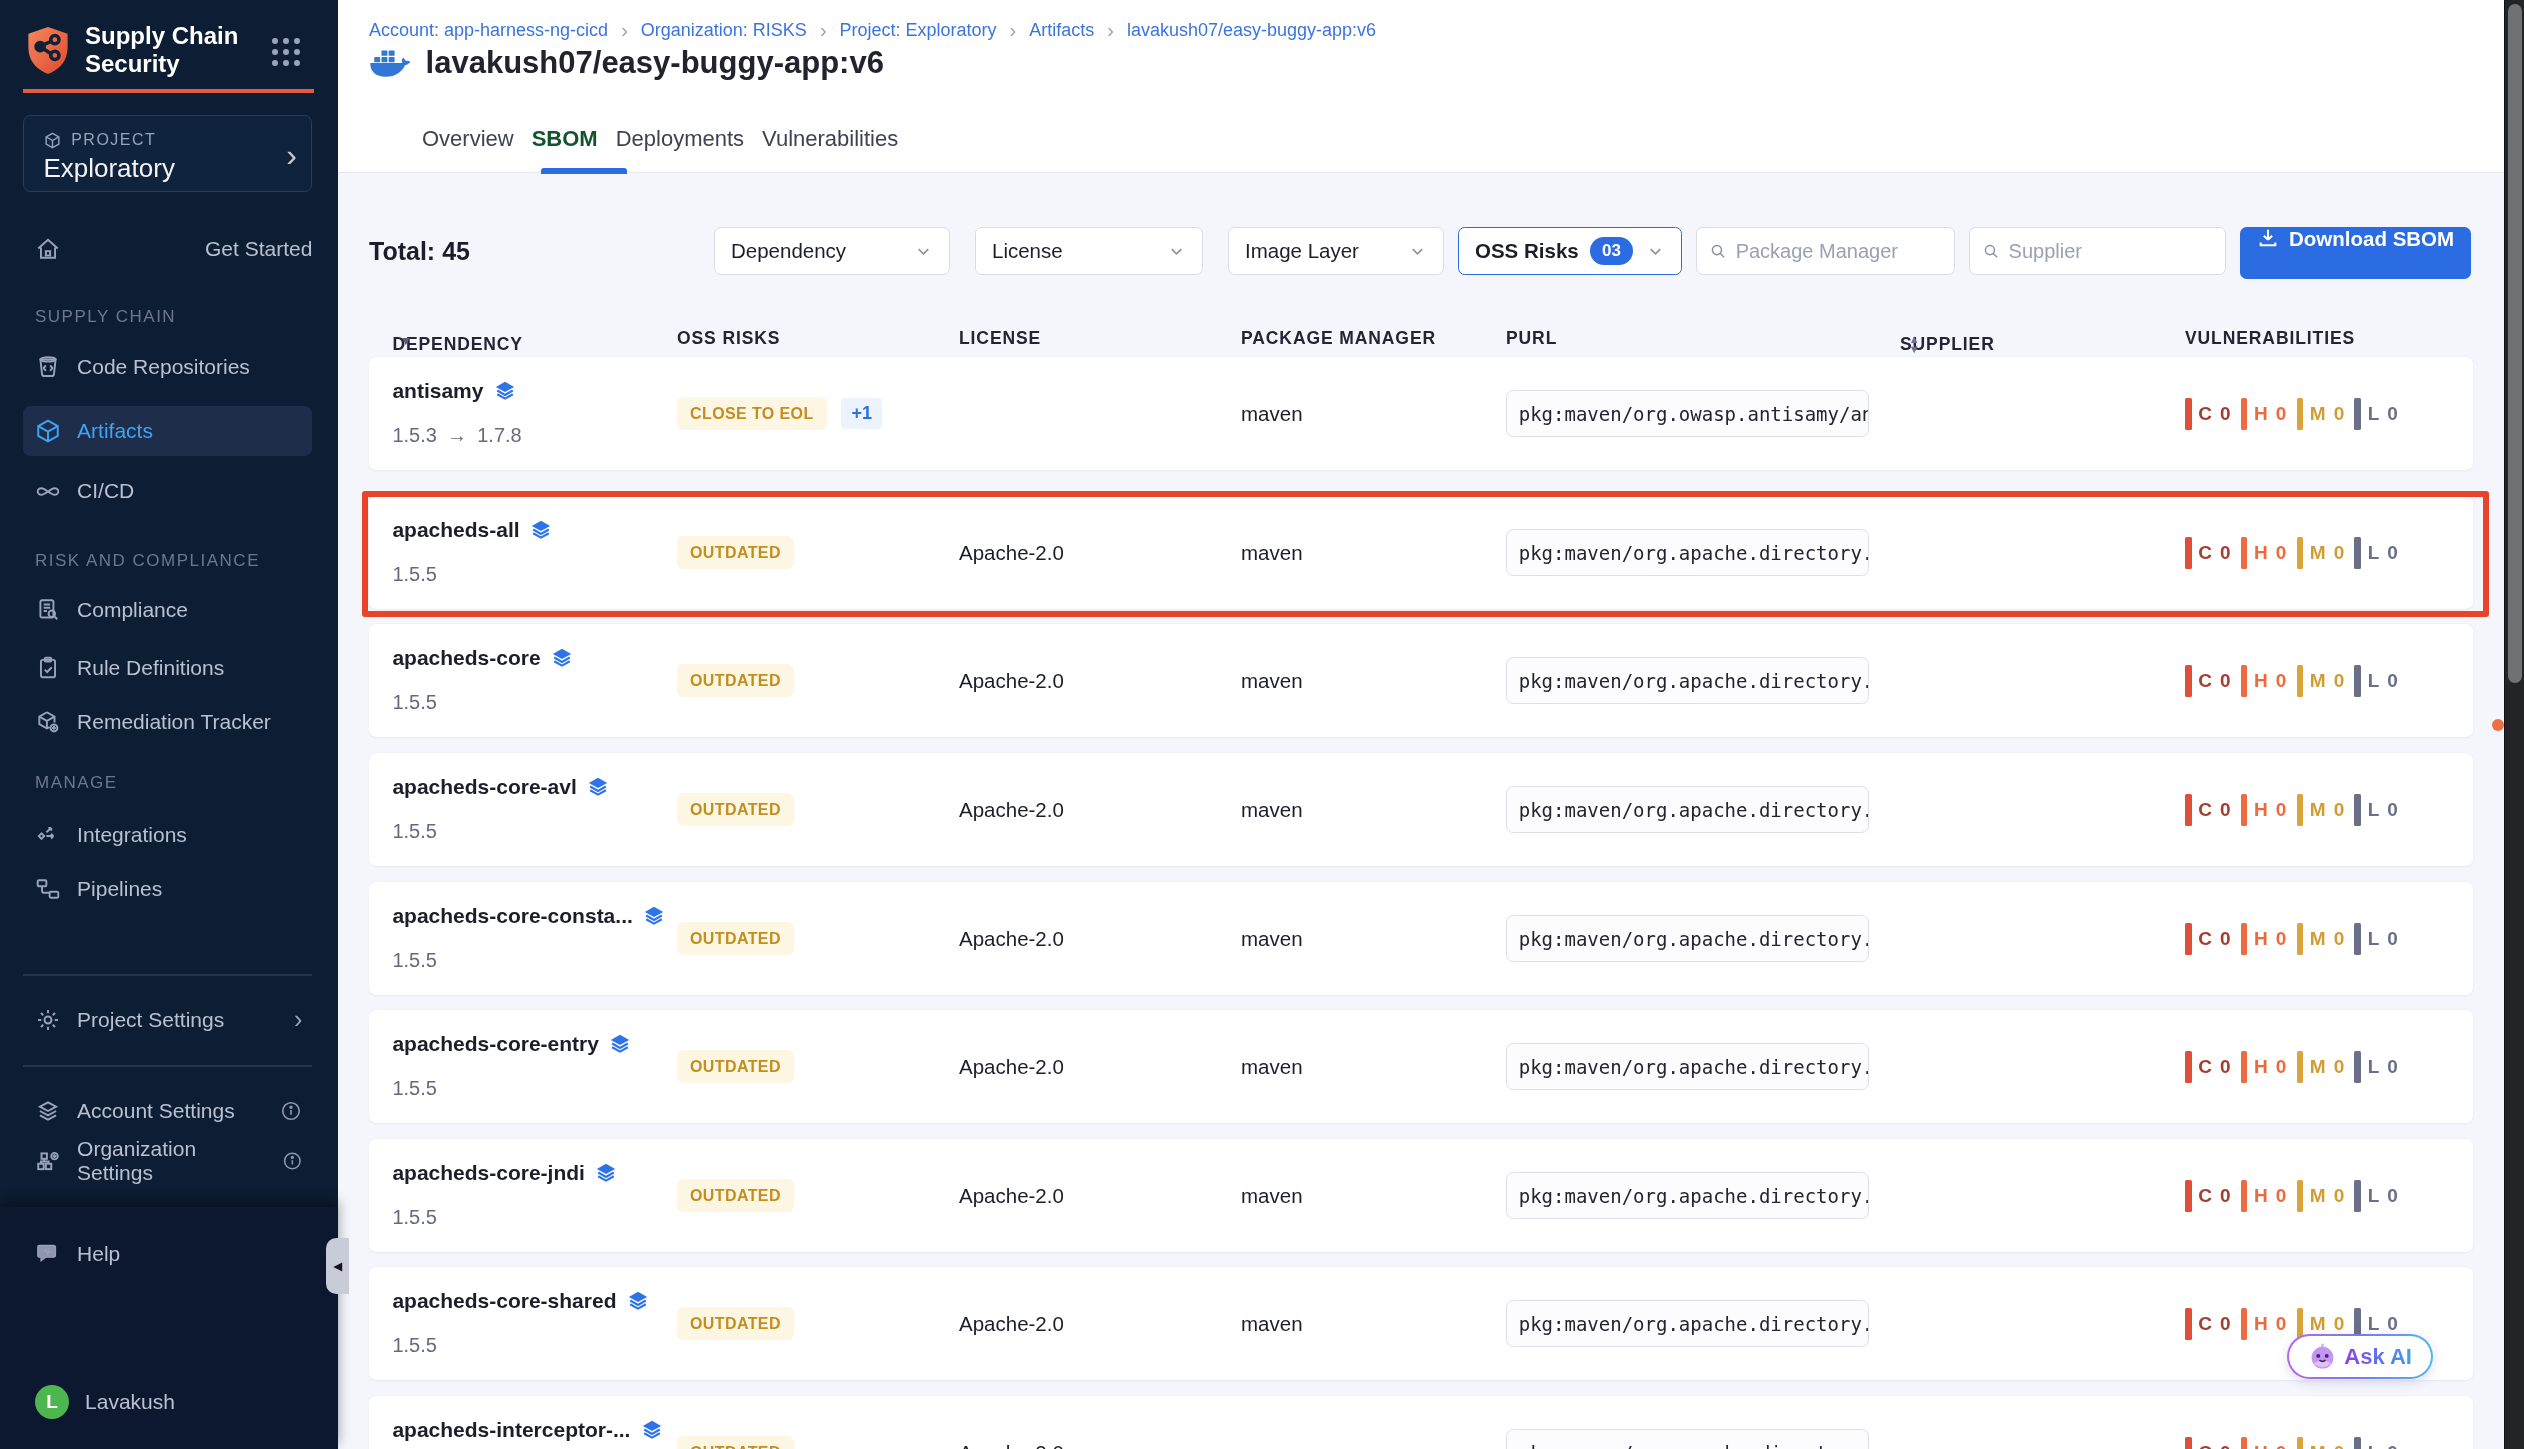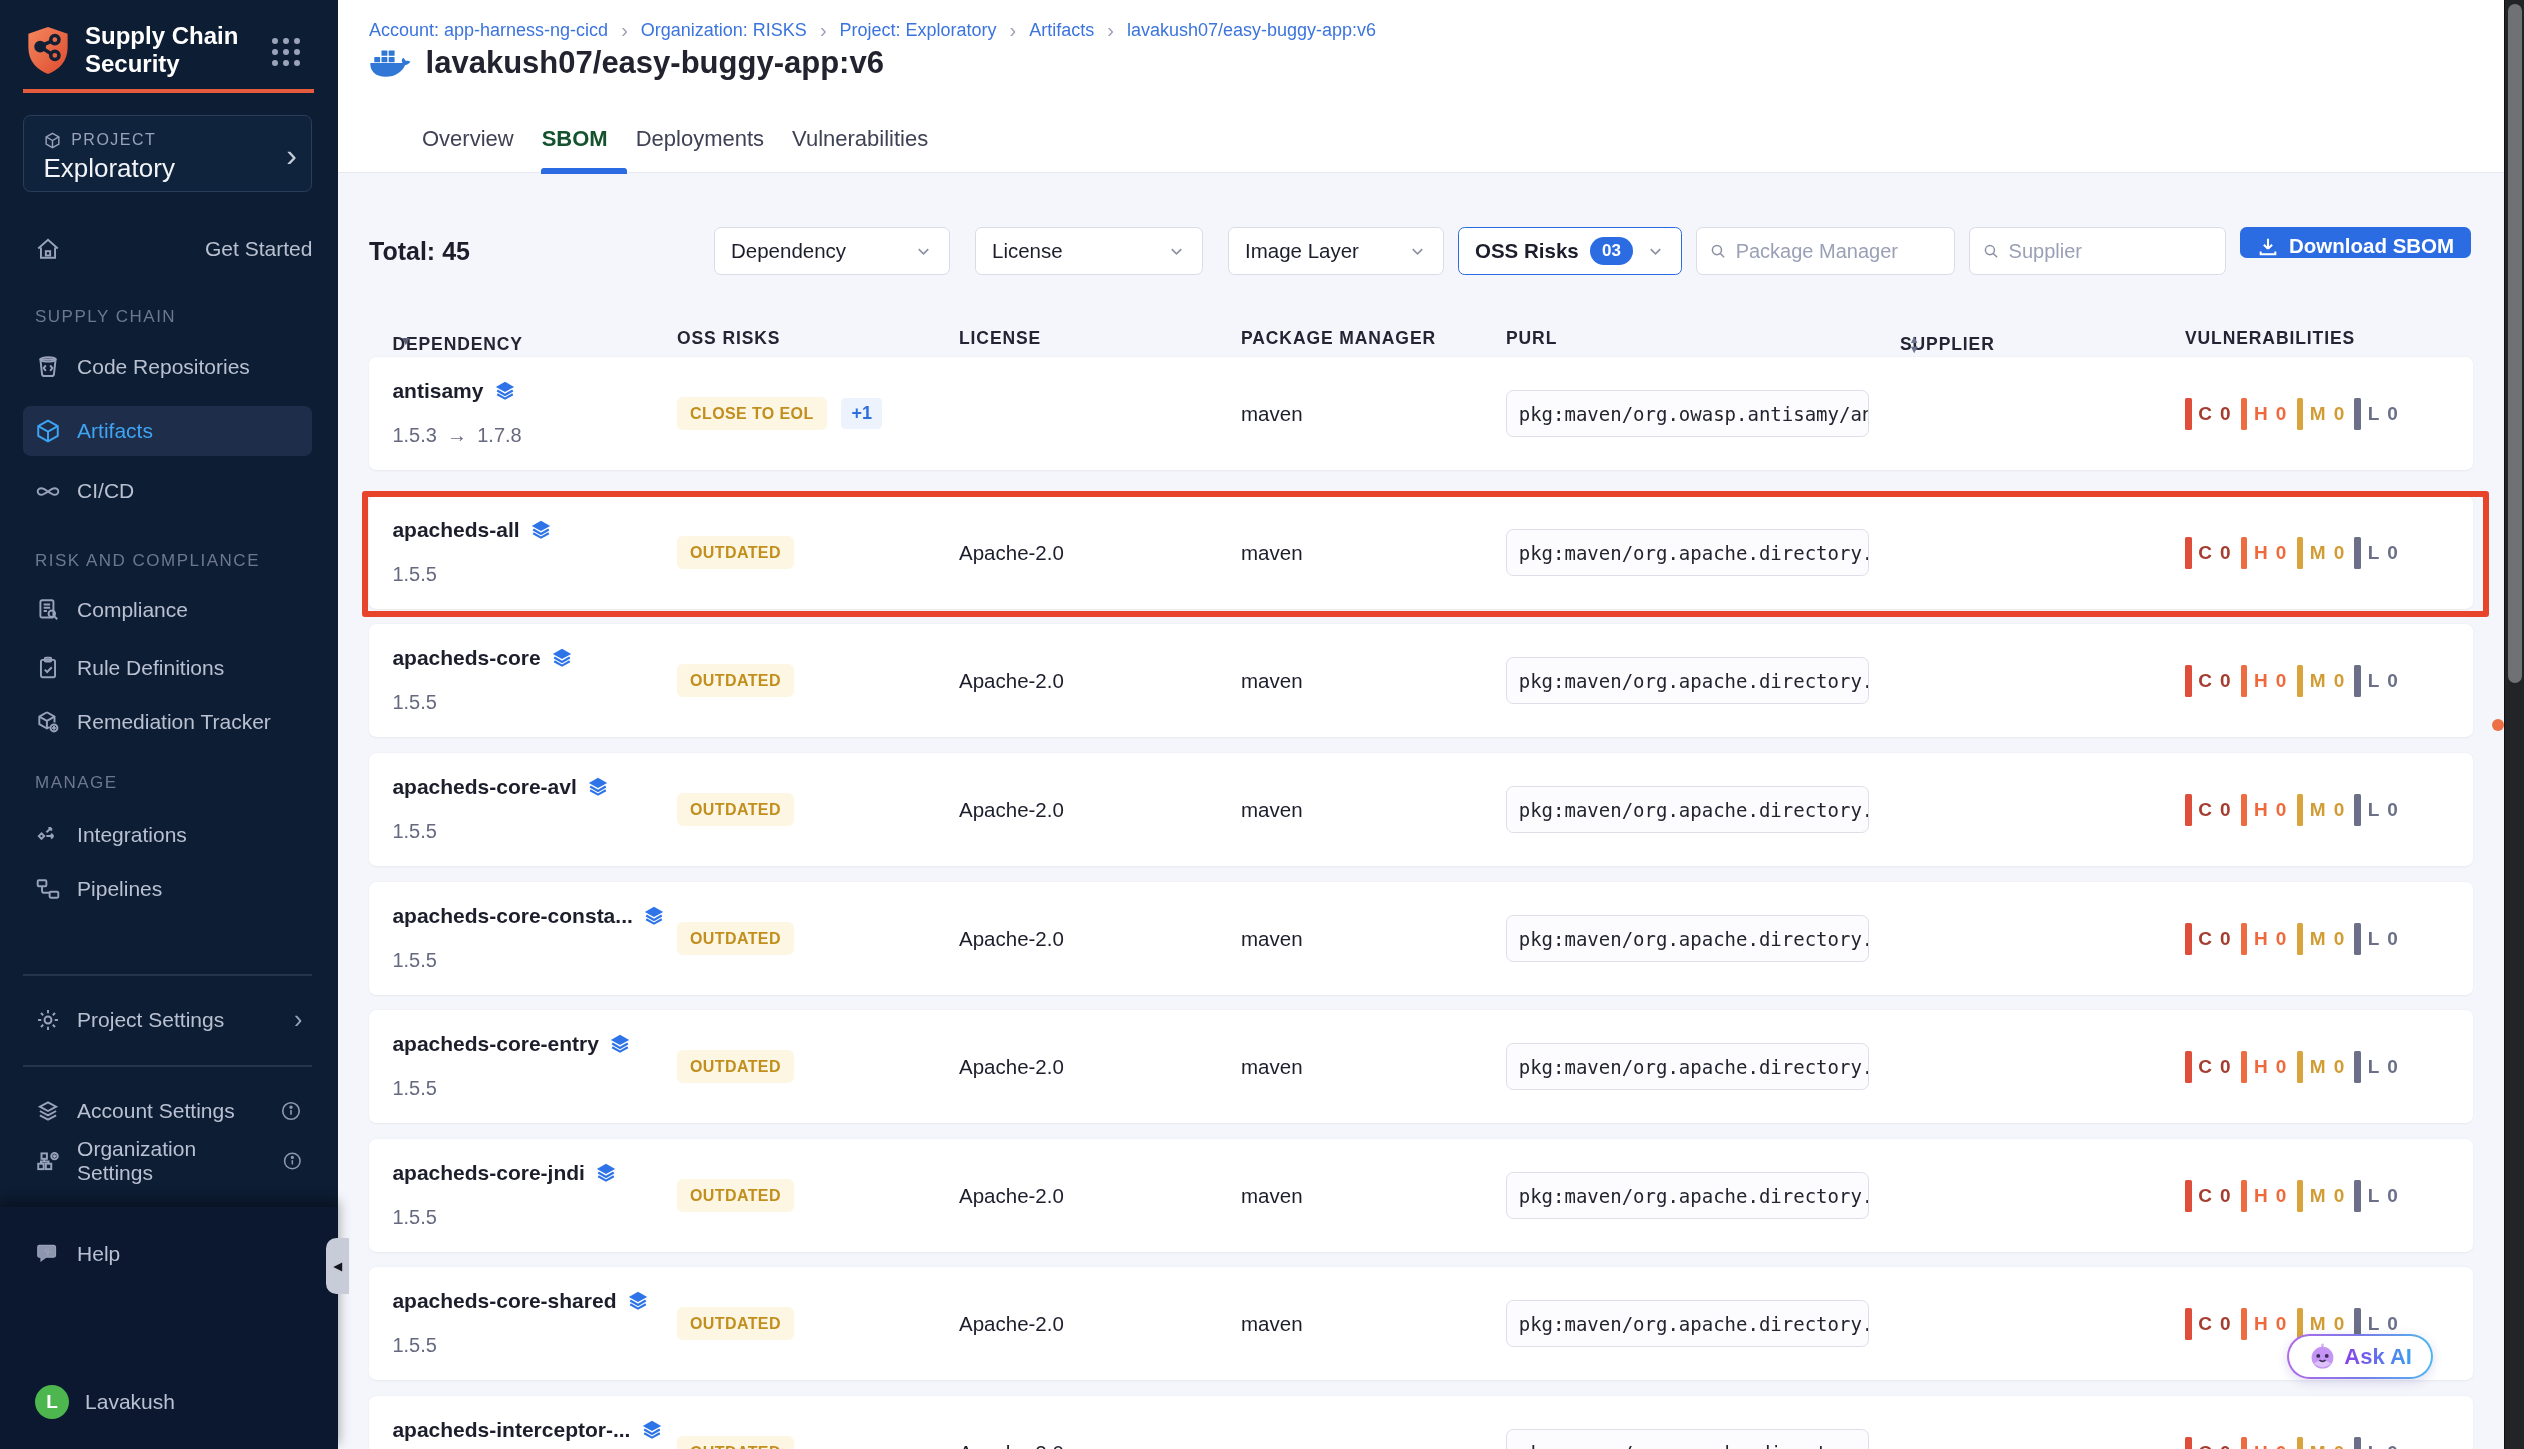--- a/index.html
+++ b/index.html
@@ -8,40 +8,40 @@
   #app { position:relative; width:2525px; height:1449px; overflow:hidden; }
 
   
   .main { position:absolute; left:338px; top:0; width:2187px; height:1449px; background:#f4f6fb; }
   .tophdr { position:absolute; left:0; top:0; width:100%; height:173px; background:#fff; border-bottom:1.5px solid #e7e8f1; }
   .crumbs { position:absolute; left:31px; top:19px; display:flex; align-items:center; gap:13px; font-size:18px; }
   .crumb { color:#3b74de; cursor:pointer; }
   .crumbsep { color:#9aa0b2; font-size:20px; }
   .titlerow { position:absolute; left:31px; top:45px; display:flex; align-items:center; gap:14.6px; }
   .pagetitle { font-size:31px; font-weight:bold; color:#22232e; }
-  .tabs { position:absolute; left:84px; bottom:0; height:66px; display:flex; gap:28px; align-items:center; }
+  .tabs { position:absolute; left:84px; bottom:0; height:66px; display:flex; gap:18px; align-items:center; }
   .tab { font-size:22px; color:#3f4154; cursor:pointer; }
   .tab.active { font-weight:bold; color:#14532d; }
   .tabline { position:absolute; left:203px; bottom:-1.5px; width:86px; height:5.1px; background:#2b6ce2; border-radius:2.9px 2.9px 0 0; }
 
   
   .content { position:absolute; left:0; top:173px; width:100%; height:1276px; }
   .total { position:absolute; left:31px; top:64px; font-size:25px; font-weight:bold; color:#1d1e2c; }
   .selbox { position:absolute; top:54px; height:48px; background:#fff; border:1.5px solid #d9dbe6; border-radius:6.6px;
     display:flex; align-items:center; padding:0 16px; font-size:20.5px; color:#1d1e2c; cursor:pointer; }
   .selbox .spacer { flex:1; }
   .selbox.oss { border-color:#2b6ce2; font-weight:bold; }
   .countpill { background:#2b6ce2; color:#fff; font-size:17px; font-weight:bold; border-radius:730px; padding:3.7px 11.7px; margin-left:11.7px; }
   .searchbox { position:absolute; top:54px; height:48px; background:#fff; border:1.5px solid #d9dbe6; border-radius:6.6px;
     display:flex; align-items:center; padding:0 11.7px; gap:8.8px; }
   .searchbox input { border:none; outline:none; font-size:20px; color:#1d1e2c; width:100%; background:transparent;
     font-family:"Liberation Sans","DejaVu Sans",sans-serif; }
   .searchbox input::placeholder { color:#9aa0b5; }
-  .dlbtn { position:absolute; left:1902px; top:54px; width:231px; height:31px; background:#2b6ce2; border-radius:6.6px;
-    display:flex; align-items:flex-end; justify-content:center; gap:10.2px; color:#fff; font-size:20.5px; font-weight:bold; cursor:pointer; }
+  .dlbtn { position:absolute; left:1902px; top:54px; width:231px; height:52px; background:#2b6ce2; border-radius:6.6px;
+    display:flex; align-items:flex-start; justify-content:center; gap:10.2px; color:#fff; font-size:20.5px; font-weight:bold; cursor:pointer; }
 
   
   .thead { position:absolute; left:31px; top:149px; width:2104px; height:32px; font-size:17.5px; font-weight:bold;
     color:#232534; letter-spacing:0.9px; }
   .thead span { position:absolute; top:5.8px; }
   .sortdown { font-size:12.4px; color:#5a5f73; margin-left:7.3px; }
   .updown { display:inline-flex; flex-direction:column; vertical-align:middle; margin-left:8.8px; line-height:0; }
   .updown i { font-style:normal; font-size:11px; color:#6b7390; line-height:10.2px; }
 
   .row { position:absolute; left:31px; width:2104px; height:113px; background:#fff; border-radius:7.3px;

